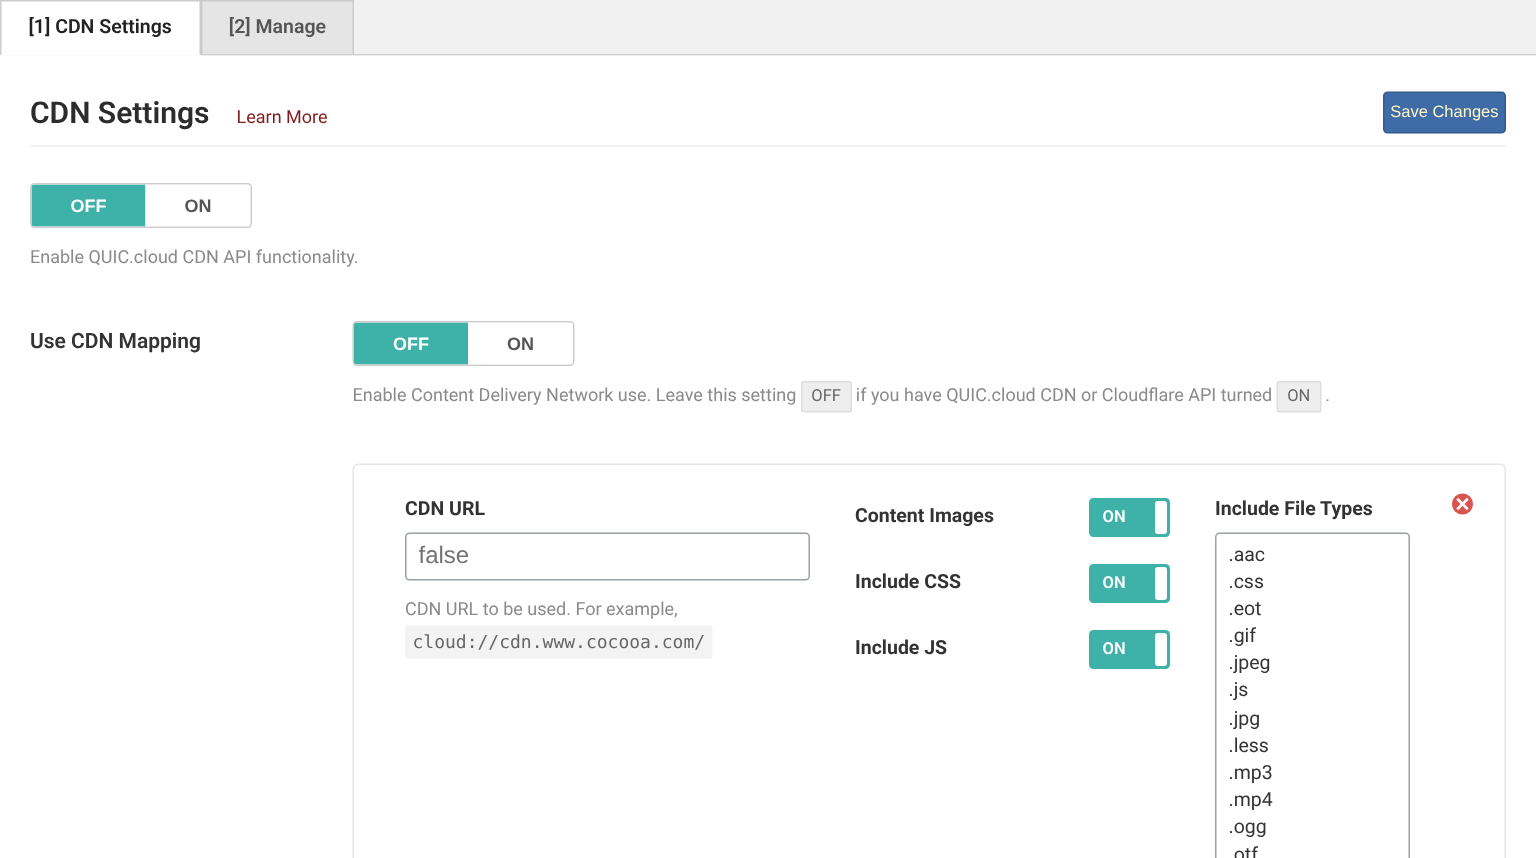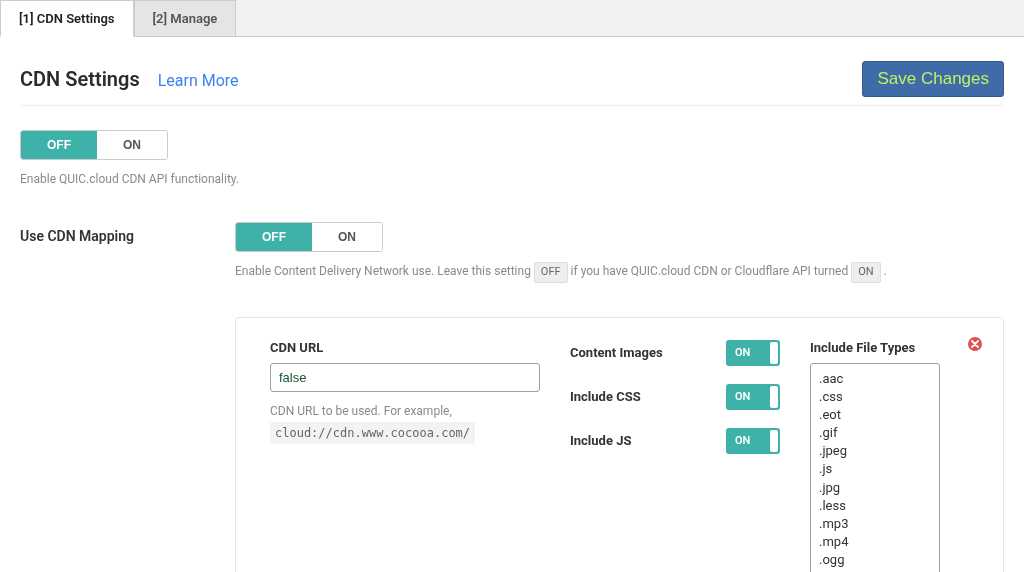--- a/index.html
+++ b/index.html
@@ -50,31 +50,31 @@
       display: flex;
       align-items: baseline;
       gap: 18px;
     }
     .page-title {
       font-size: 20px;
       font-weight: 600;
       color: #2c2c2c;
     }
     .learn-more {
-      color: #3b82f6;
-      font-size: 16px;
+      color: #7f1d1d;
+      font-size: 12px;
       text-decoration: none;
     }
     .save-btn {
       background: #3f6ba8;
-      color: #bef264;
+      color: #fef9c3;
       border: 1px solid #335a8f;
       border-radius: 3px;
-      padding: 7px 14px;
-      font-size: 17px;
+      padding: 7px 4px;
+      font-size: 11px;
       cursor: pointer;
     }
     .setting-row {
       display: flex;
       align-items: flex-start;
       margin-bottom: 34px;
     }
     .setting-label {
       width: 215px;
       font-weight: 600;
@@ -145,22 +145,22 @@
       font-weight: 700;
       font-size: 13px;
       color: #333;
       margin-bottom: 8px;
     }
     .url-input {
       width: 100%;
       padding: 6px 8px;
       border: 1px solid #9aa0a6;
       border-radius: 3px;
-      font-size: 13px;
-      color: #14532d;
+      font-size: 16px;
+      color: #737373;
     }
     .example-code {
       font-family: Menlo, Consolas, monospace;
       background: #f3f3f3;
       padding: 2px 5px;
       border-radius: 2px;
       color: #666;
       font-size: 12px;
       display: inline-block;
       margin-top: 2px;

